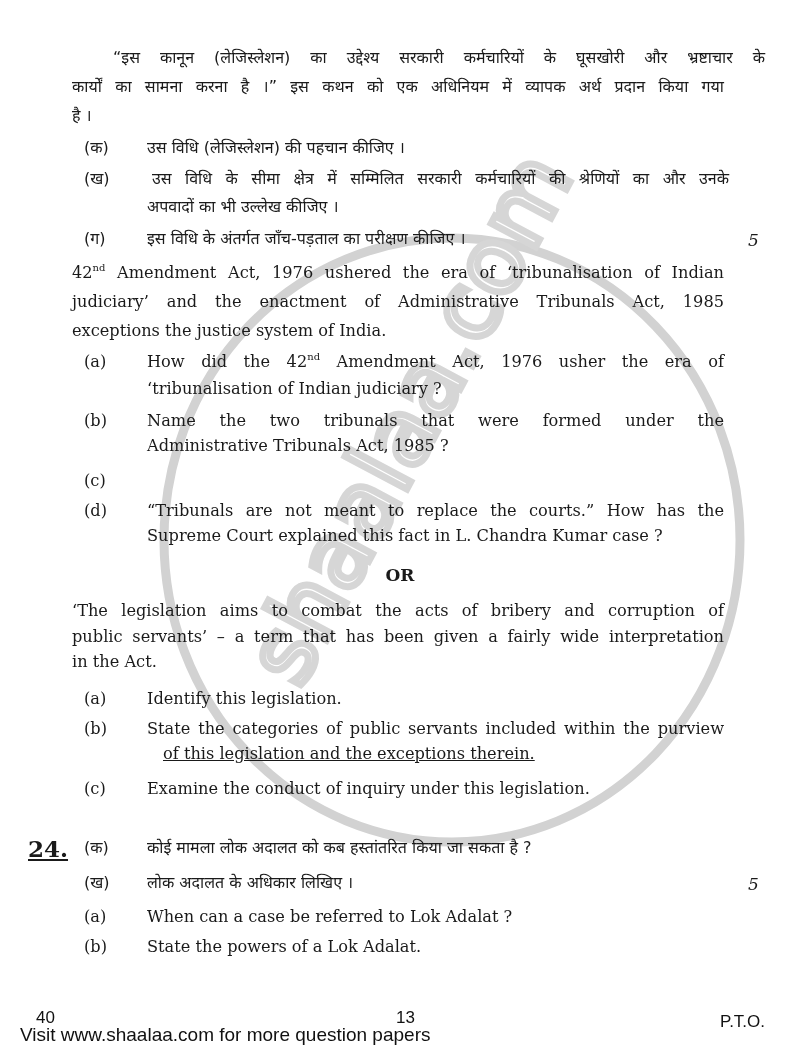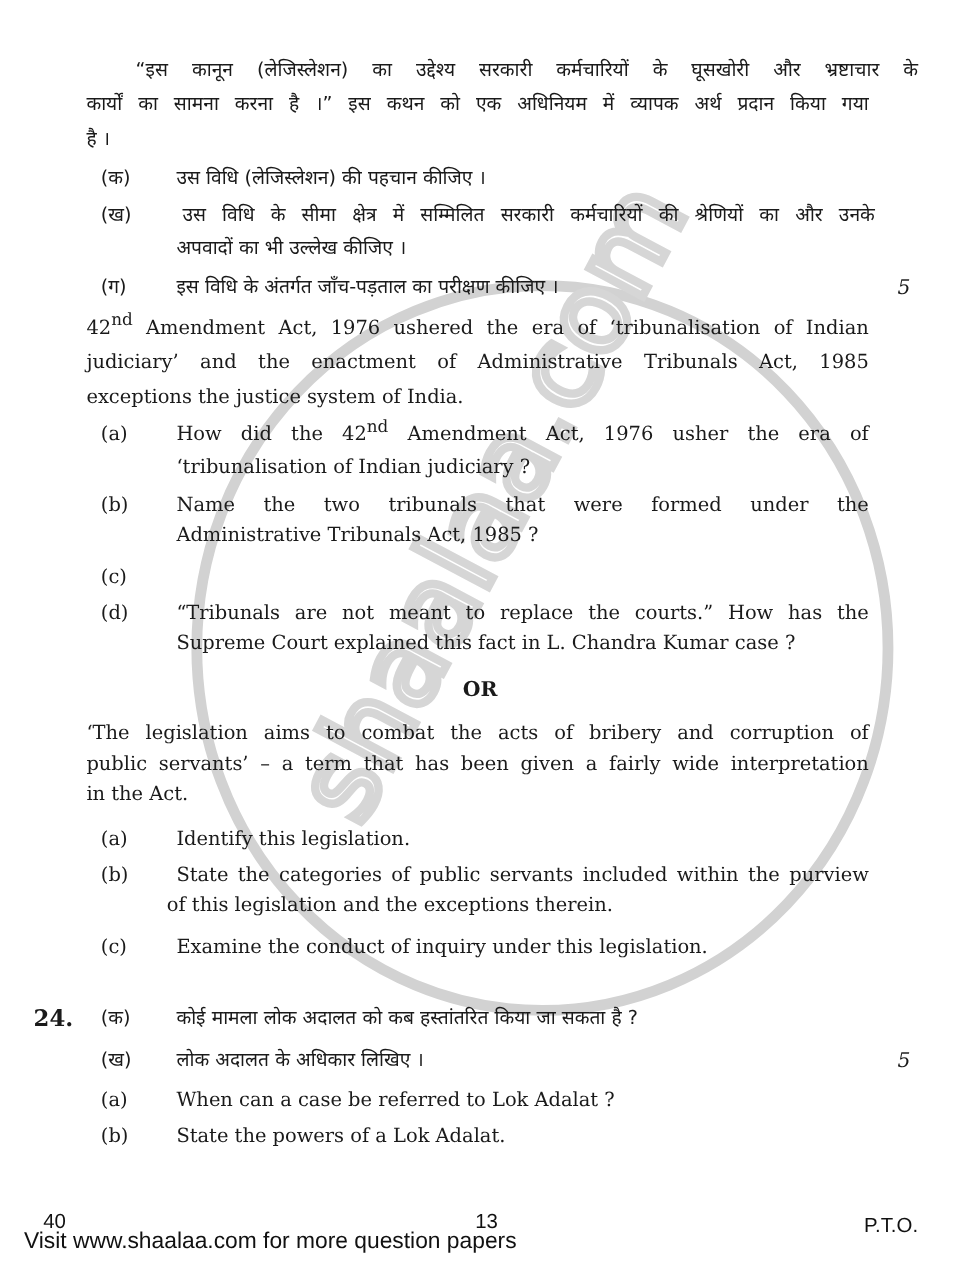--- a/index.html
+++ b/index.html
@@ -8,23 +8,23 @@
     color: #1a1a1a; font-family: "DejaVu Serif", serif;
   }
   .watermark { position: absolute; left: 0; top: 0; width: 800px; height: 1060px; pointer-events: none; z-index: 0; }
   .page { position: absolute; left: 0; top: 0; width: 800px; height: 1060px; z-index: 1; }
   .line { position: absolute; white-space: nowrap; font-size: 17px; line-height: 22px; }
   .hi { font-family: "DejaVu Sans", sans-serif; font-size: 16px; }
   .en { font-family: "DejaVu Serif", serif; font-size: 16.2px; }
   .justify { text-align: justify; text-align-last: justify; }
   .lbl { position: absolute; }
   .marks { position: absolute; left: 748px; font-style: italic; font-family: "DejaVu Serif", serif; font-size: 17px; }
-  .qnum { position: absolute; left: 28px; font-weight: bold; font-family: "DejaVu Serif", serif; font-size: 19px; }
+  .qnum { position: absolute; left: 28px; font-weight: bold; font-family: "DejaVu Serif", serif; font-size: 23px; text-decoration: underline; }
   .or { position: absolute; left: 370px; width: 60px; text-align: center; font-weight: bold; font-size: 17px; }
-  sup { font-size: 14px; line-height: 0; vertical-align: 7px; }
+  sup { font-size: 10px; line-height: 0; vertical-align: 7px; }
   .footer { position: absolute; font-family: "Liberation Sans", sans-serif; font-size: 17px; color: #111; }
 </style>
 </head>
 <body>
 
 <svg class="watermark" viewBox="0 0 800 1060" xmlns="http://www.w3.org/2000/svg">
   <ellipse cx="452" cy="540" rx="288" ry="302" fill="none" stroke="#d2d2d2" stroke-width="9"></ellipse>
   <text x="0" y="0" transform="translate(300,690) rotate(-62)" font-family="DejaVu Sans, sans-serif" font-size="92" fill="none" stroke="#d6d6d6" stroke-width="7">shaalaa.com</text>
 </svg>
 
@@ -67,21 +67,21 @@
 
   <div class="line en justify" style="left:72px; top:600px; width:652px;">‘The legislation aims to combat the acts of bribery and corruption of</div>
   <div class="line en justify" style="left:72px; top:626px; width:652px;">public servants’ – a term that has been given a fairly wide interpretation</div>
   <div class="line en" style="left:72px; top:651px;">in the Act.</div>
 
   <div class="line en lbl" style="left:84px; top:688px;">(a)</div>
   <div class="line en" style="left:147px; top:688px;">Identify this legislation.</div>
 
   <div class="line en lbl" style="left:84px; top:718px;">(b)</div>
   <div class="line en justify" style="left:147px; top:718px; width:577px;">State the categories of public servants included within the purview</div>
-  <div class="line en" style="left:139px; top:743px;">of this legislation and the exceptions therein.</div>
+  <div class="line en" style="left:163px; top:743px;text-decoration:underline;">of this legislation and the exceptions therein.</div>
 
   <div class="line en lbl" style="left:84px; top:778px;">(c)</div>
   <div class="line en" style="left:147px; top:778px;">Examine the conduct of inquiry under this legislation.</div>
 
   <div class="line qnum" style="top:838px;">24.</div>
   <div class="line hi lbl" style="left:84px; top:837px;">(क)</div>
   <div class="line hi" style="left:147px; top:837px;">कोई मामला लोक अदालत को कब हस्तांतरित किया जा सकता है ?</div>
 
   <div class="line hi lbl" style="left:84px; top:872px;">(ख)</div>
   <div class="line hi" style="left:147px; top:872px;">लोक अदालत के अधिकार लिखिए ।</div>

